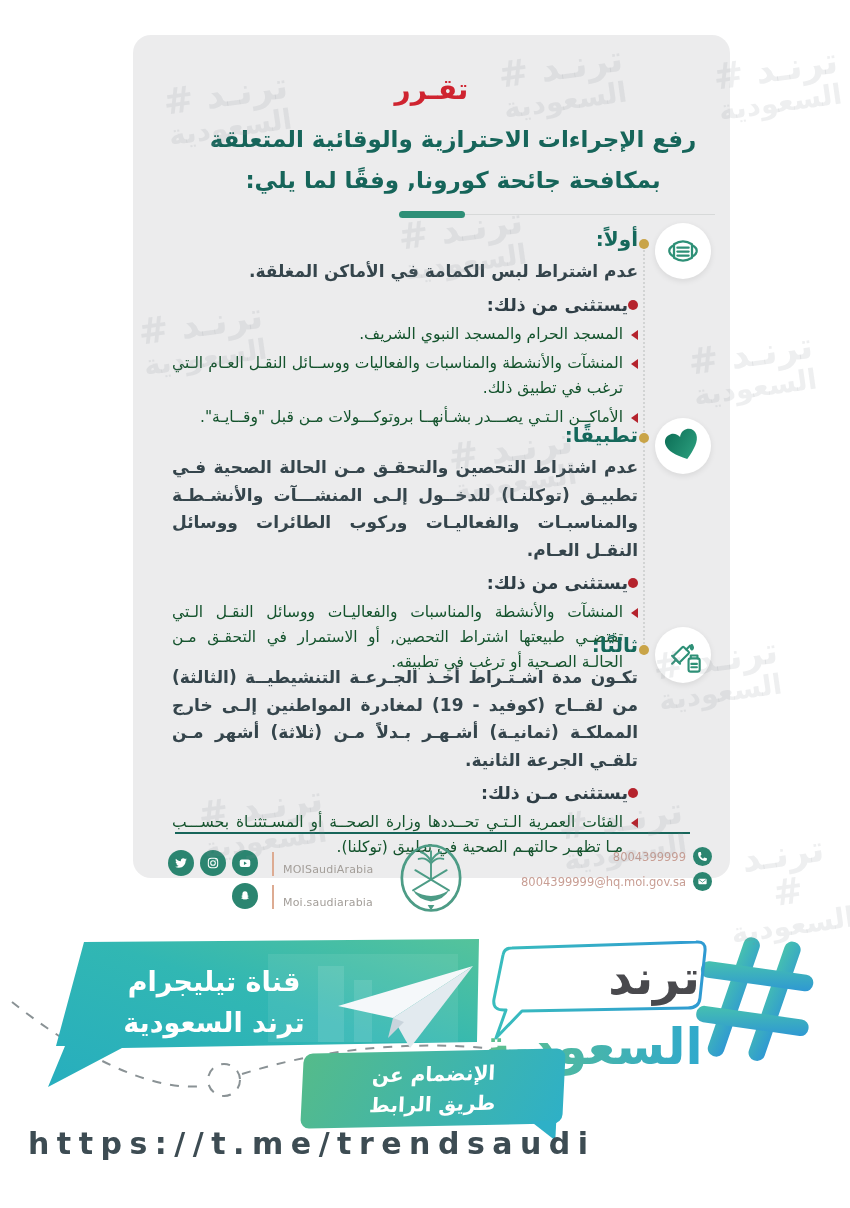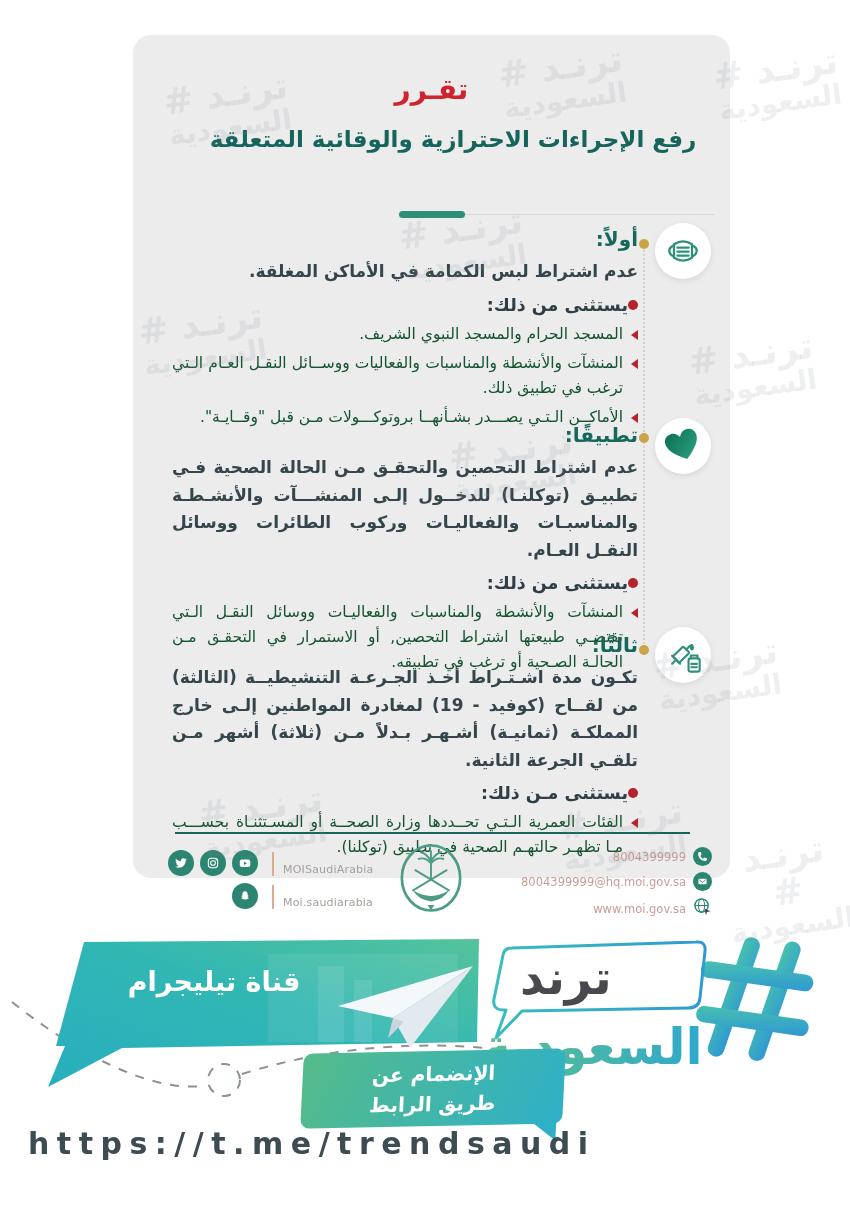--- a/index.html
+++ b/index.html
@@ -82,21 +82,21 @@
     display:flex; flex-direction:column; align-items:center; justify-content:center;
     color:#fff; font-weight:700; font-size:20px; line-height:1.5; direction:rtl;
   }
   .join::after {
     content:""; position:absolute; right:6px; bottom:-17px; width:0; height:0;
     border-top:20px solid #2eb0c7; border-left:26px solid transparent;
   }
   .hash-svg { position:absolute; left:694px; top:932px; width:122px; height:138px; }
   .brand-bubble-svg { position:absolute; left:478px; top:938px; width:235px; height:105px; }
   .brand-word1 {
-    position:absolute; left:520px; top:950px; width:180px; text-align:left;
+    position:absolute; left:520px; top:950px; width:180px; text-align:right;
     color:#49494d; font-weight:700; font-size:47px; direction:rtl;
   }
   .brand-word2-svg { position:absolute; left:472px; top:1006px; width:240px; height:88px; }
   .url {
     position:absolute; left:28px; top:1126px; width:540px;
     font-size:30px; font-weight:700; letter-spacing:7.5px; color:#3d4c53; direction:ltr;
   }
   
   .wm { position:absolute; direction:rtl; text-align:center; transform:rotate(-8deg);
     color:rgba(135,145,147,.14); font-weight:700; pointer-events:none; line-height:1.05; }
@@ -105,20 +105,21 @@
 </style>
 </head>
 <body>
 
 <div class="card">
 
   <div class="decree">تقـرر</div>
 
   <div class="main-title">
     <span>رفع الإجراءات الاحترازية والوقائية المتعلقة</span><br>
+    <span>بمكافحة جائحة كورونا, وفقًا لما يلي:</span>
   </div>
 
   <div class="divider-bar"></div>
   <div class="divider-line"></div>
 
   <div class="timeline"></div>
   <div class="gold-dot" style="top:204px"></div>
   <div class="gold-dot" style="top:398px"></div>
   <div class="gold-dot" style="top:610px"></div>
 
@@ -274,31 +275,20 @@
             <path fill="#fff" d="M5,2 C3,2 2,3 2,5 C2,12 8,18 15,18 C17,18 18,17 18,15 L18,13 L13,12 L11,14 C9,13 7,11 6,9 L8,7 L7,2 Z"></path>
           </svg>
       </span>
     </div>
     <div class="contact-row">
       <span class="contact-txt">8004399999@hq.moi.gov.sa</span>
       <span class="ci">
         <svg width="11" height="11" viewBox="0 0 20 20">
             <rect x="2.5" y="5" width="15" height="10" rx="1.5" fill="#fff"></rect>
             <path d="M3,6 L10,11.5 L17,6" stroke="#2b8570" stroke-width="1.4" fill="none"></path>
-          </svg>
-      </span>
-    </div>
-    <div class="contact-row">
-      <span class="contact-txt">www.moi.gov.sa</span>
-      <span>
-        <svg width="19" height="19" viewBox="0 0 20 20">
-            <circle cx="9" cy="9" r="7" stroke="#2b8570" fill="none" stroke-width="1.5"></circle>
-            <ellipse cx="9" cy="9" rx="3.2" ry="7" stroke="#2b8570" fill="none" stroke-width="1.1"></ellipse>
-            <path d="M2,9 H16" stroke="#2b8570" stroke-width="1.1"></path>
-            <path d="M12,12 L18.5,15 L14.8,15.9 L13.6,19.3 Z" fill="#3c4a50"></path>
           </svg>
       </span>
     </div>
   </div>
 </div>
 
 <svg class="dashes" viewBox="0 0 850 278">
   <g fill="none" stroke="#8a9295" stroke-width="2" stroke-dasharray="9 9">
     <path d="M12,72 C70,118 145,162 202,156"></path>
     <circle cx="224" cy="150" r="16"></circle>
@@ -320,20 +310,21 @@
   <rect x="336" y="44" width="18" height="62" fill="#ffffff" opacity="0.10"></rect>
   <g>
     <polygon points="455,30 320,70 375,82" fill="#f5f8fa"></polygon>
     <polygon points="455,30 375,82 392,112" fill="#e2eaef"></polygon>
     <polygon points="375,82 370,102 386,86" fill="#c9d4dc"></polygon>
   </g>
 </svg>
 
 <div class="bubble-text">
   <span>قناة تيليجرام</span><br>
+  <span>ترند السعودية</span>
 </div>
 
 <svg class="hash-svg" viewBox="0 0 125 140">
   <defs>
     <linearGradient id="hashgrad" x1="0" y1="0" x2="1" y2="1">
       <stop offset="0" stop-color="#47c2ae"></stop>
         <stop offset="1" stop-color="#2e97d4"></stop>
     </linearGradient>
   </defs>
   <g transform="rotate(6 62 70)" fill="url(#hashgrad)">

